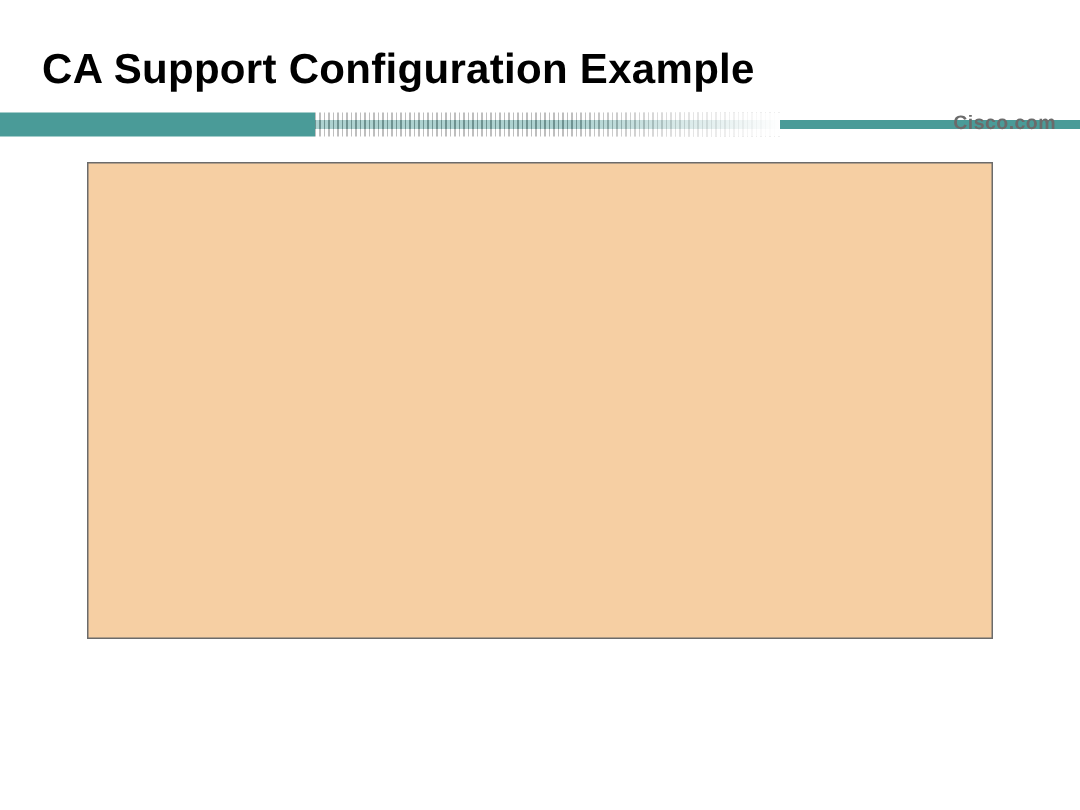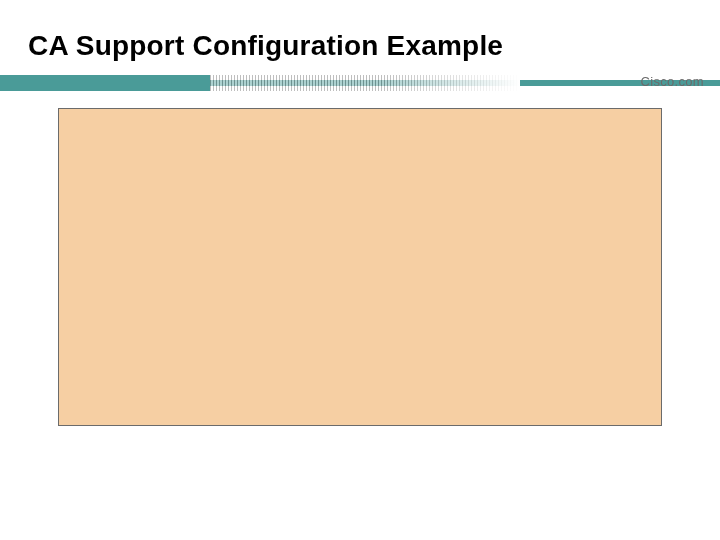--- a/index.html
+++ b/index.html
@@ -66,20 +66,21 @@
     background: linear-gradient(90deg, rgba(255,255,255,0) 0%, rgba(255,255,255,0) 55%, rgba(255,255,255,1) 100%);
   }
   .brand {
     position: absolute;
     right: 16px;
     top: 74px;
     font-size: 13px;
     color: #6b6b6b;
     font-family: Arial, Helvetica, sans-serif;
     letter-spacing: 0.3px;
+    font-weight: bold;
   }
   .content-box {
     position: absolute;
     left: 58px;
     top: 108px;
     width: 604px;
     height: 318px;
     background: #f6cfa3;
     border: 1px solid #6b6b6b;
   }

